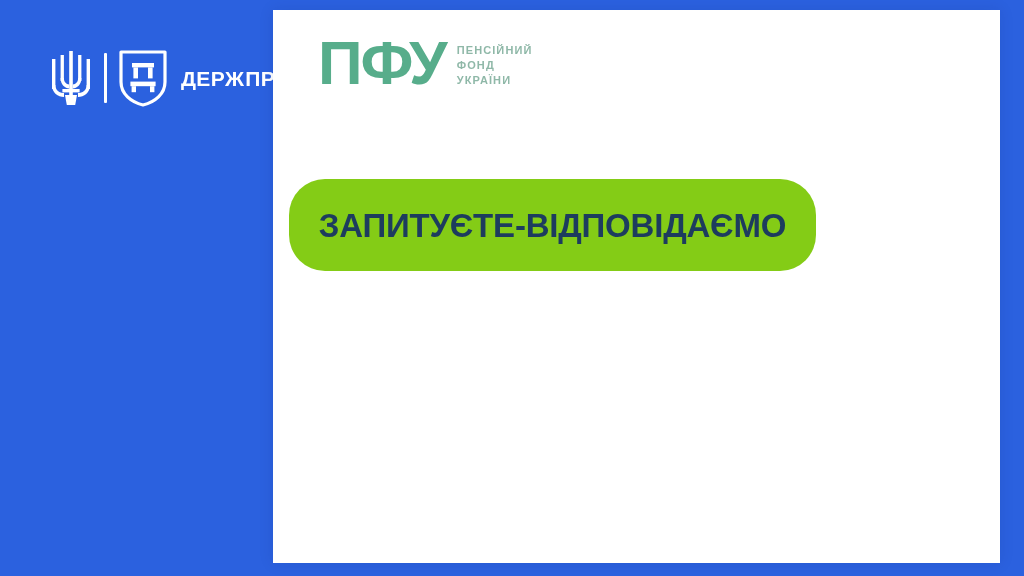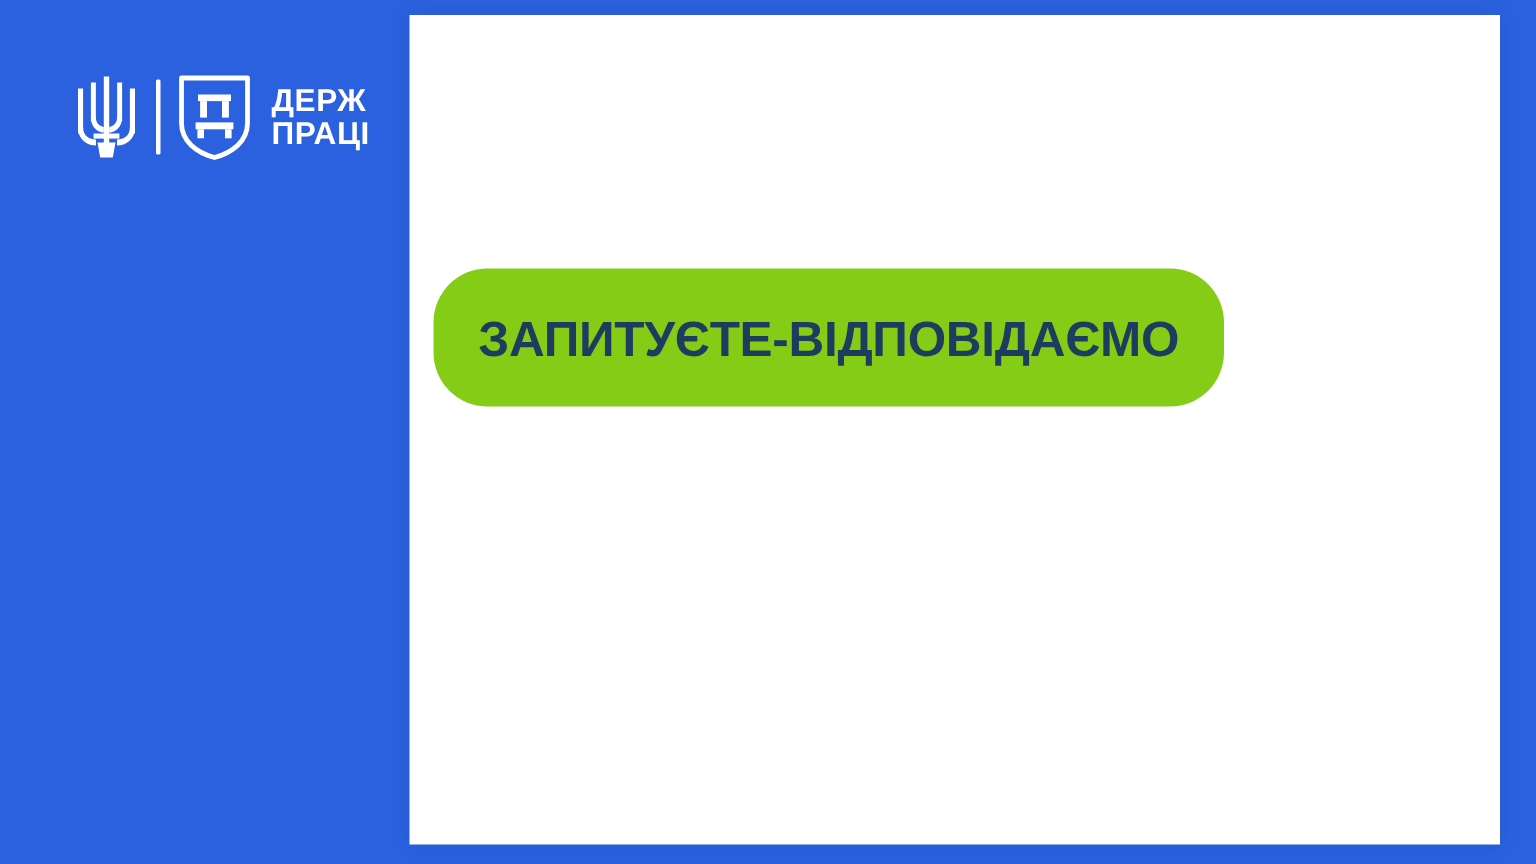--- a/index.html
+++ b/index.html
@@ -50,21 +50,21 @@
 
   #shield-icon {
     width: 50px;
     height: 58px;
     display: block;
   }
 
   #brand-wordmark {
     margin-left: 13px;
     display: flex;
-    flex-direction: column;
+    flex-direction: row;
     justify-content: flex-start;
     gap: 1px;
   }
 
   .brand-word {
     color: #ffffff;
     font-family: "Liberation Sans", sans-serif;
     font-weight: bold;
     font-size: 21px;
     line-height: 21px;
@@ -202,20 +202,28 @@
 
     <div id="brand-wordmark">
       <div class="brand-word">ДЕРЖ</div>
       <div class="brand-word">ПРАЦІ</div>
     </div>
 
   </div>
 
   <div id="content-card">
 
+    <div id="pfu-logo">
+      <div id="pfu-monogram">ПФУ</div>
+      <div id="pfu-subtitle">
+        <div class="pfu-subtitle-line">ПЕНСІЙНИЙ</div>
+        <div class="pfu-subtitle-line">ФОНД</div>
+        <div class="pfu-subtitle-line">УКРАЇНИ</div>
+      </div>
+    </div>
 
     <div id="qa-badge">
       <span id="qa-badge-label">ЗАПИТУЄТЕ-ВІДПОВІДАЄМО</span>
     </div>
 
 
   </div>
 
 </div>
 

